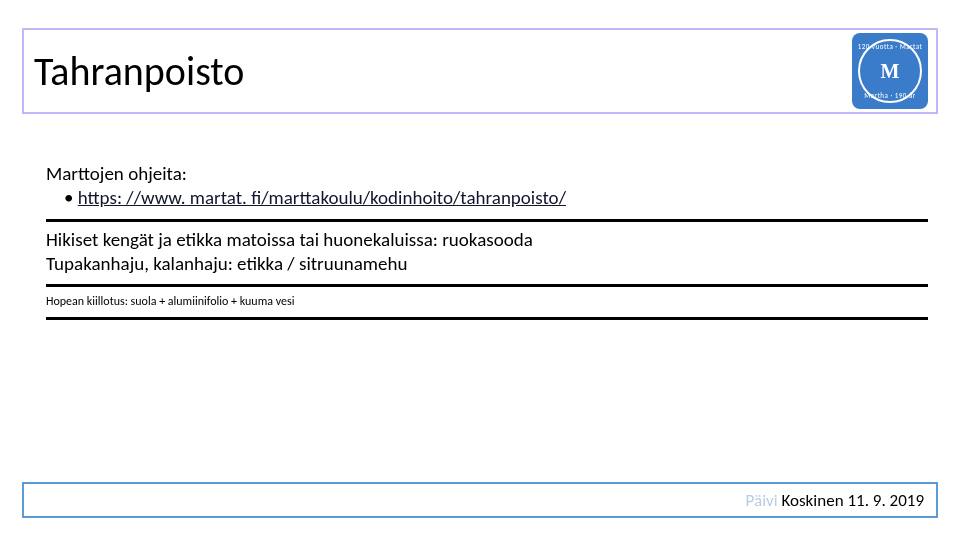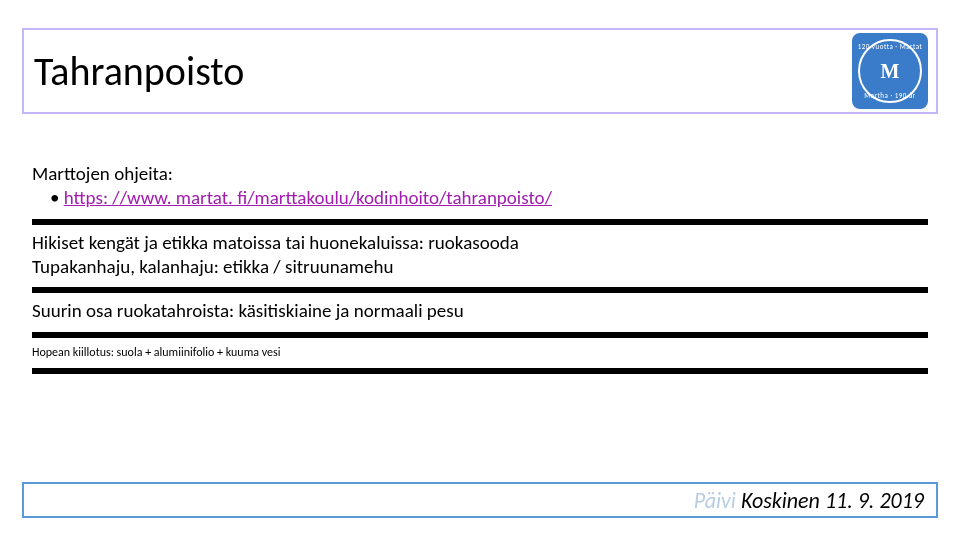--- a/index.html
+++ b/index.html
@@ -64,58 +64,58 @@
   .logo-top { top: 9px; }
   .logo-bottom { bottom: 9px; }
 
   .content {
     position: absolute;
     top: 156px;
     left: 32px;
     width: 896px;
   }
   .block {
-    border-bottom: 6px solid #000000;
+    border-bottom: 3px solid #000000;
     padding: 6px 0 8px 0;
+    margin-left: 14px;
   }
   .block p, .block li {
     font-size: 19px;
     line-height: 1.28;
   }
   .block-small p {
     font-size: 12px;
     line-height: 1.35;
   }
   .intro { font-size: 19px; }
   ul.link-list {
     list-style: none;
     padding-left: 18px;
   }
   ul.link-list li::before {
     content: "• ";
   }
   .link {
     text-decoration: underline;
-    color: #a21caf;
+    color: #0f172a;
   }
   .footer-box {
     position: absolute;
     bottom: 22px;
     left: 22px;
     width: 916px;
     height: 36px;
     border: 2px solid #5b9bd5;
     display: flex;
     align-items: center;
     justify-content: flex-end;
     padding-right: 12px;
   }
   .footer-text {
-    font-size: 22px;
-    font-style: italic;
+    font-size: 17px;
   }
   .footer-faded {
     color: #b9cde2;
   }
 </style>
 </head>
 <body>
 
 <div class="header-box">
   <div class="title">Tahranpoisto</div>
@@ -134,23 +134,20 @@
     <ul class="link-list">
       <li><span class="link"> https: //www. martat. fi/marttakoulu/kodinhoito/tahranpoisto/</span></li>
     </ul>
   </div>
 
   <div class="block">
     <p>Hikiset kengät ja etikka matoissa tai huonekaluissa: ruokasooda</p>
     <p>Tupakanhaju, kalanhaju: etikka / sitruunamehu</p>
   </div>
 
-  <div class="block">
-    <p>Suurin osa ruokatahroista: käsitiskiaine ja normaali pesu</p>
-  </div>
 
 
   <div class="block block-small">
     <p>Hopean kiillotus: suola + alumiinifolio + kuuma vesi</p>
   </div>
 
 </div>
 
 <div class="footer-box">
   <span class="footer-text">

